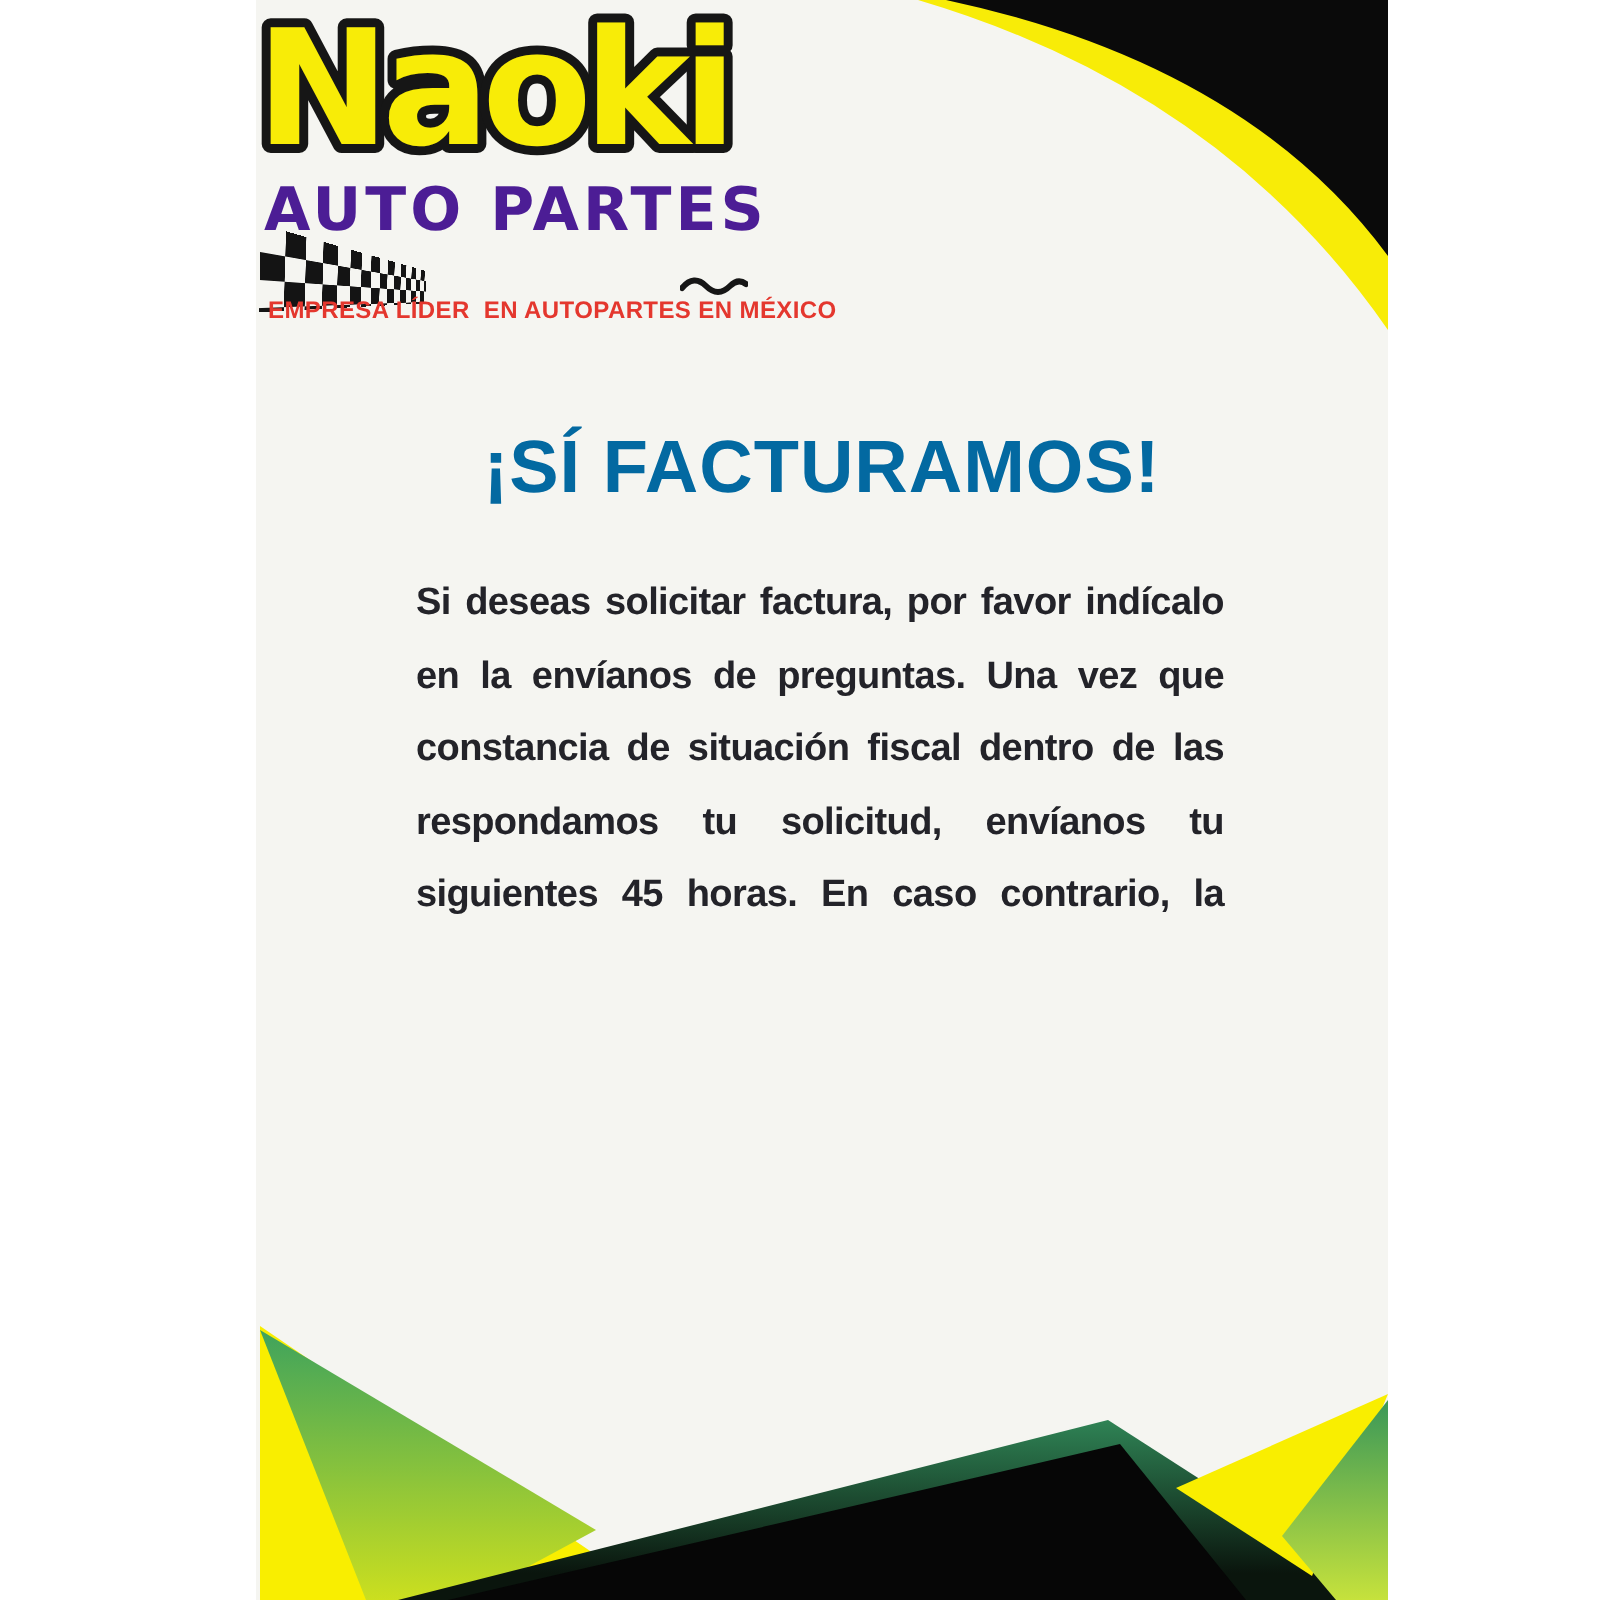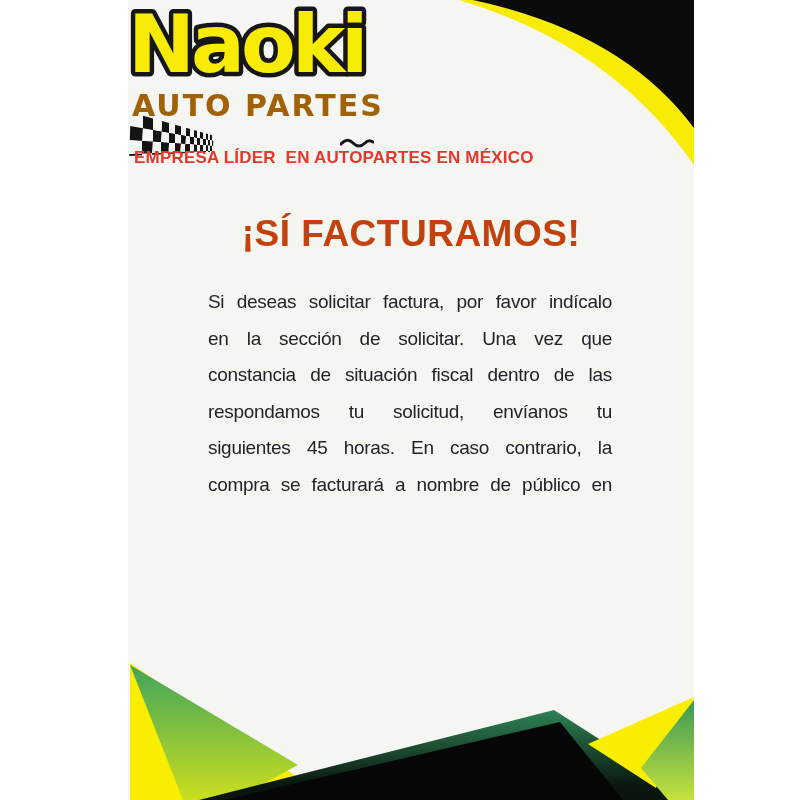--- a/index.html
+++ b/index.html
@@ -20,54 +20,54 @@
     width: 566px; height: 200px;
     display: block;
     pointer-events: none;
   }
 
   
   .logo-wrap { position: absolute; left: 0; top: 0; width: 400px; }
   .logo-svg { position: absolute; left: -4px; top: -6px; display: block; }
   .logo-sub {
     position: absolute; left: 4px; top: 88px;
-    font-size: 30px; font-weight: 700; color: #a16207;
+    font-size: 30px; font-weight: 700; color: #4c1d95;
     letter-spacing: 2px;
     font-family: "DejaVu Sans", sans-serif;
     white-space: nowrap;
   }
   .flag-zone { position: absolute; left: 0; top: 110px; width: 360px; height: 52px; }
   .flag {
     position: absolute; left: 2px; top: 2px;
     width: 430px; height: 44px;
     background: repeating-conic-gradient(#141414 0% 25%, rgba(0,0,0,0) 0% 50%);
     background-size: 52px 28px;
     transform: perspective(210px) rotateY(58deg) rotateZ(3.5deg);
     transform-origin: 0 50%;
   }
   .flag-squiggle { position: absolute; left: 212px; top: 26px; }
 
   .tagline {
     position: absolute; left: 6px; top: 148px;
-    font-size: 17px; font-weight: 700; color: #e4372e;
+    font-size: 12px; font-weight: 700; color: #e4372e;
     letter-spacing: 0.2px; white-space: pre; text-align: center;
   }
 
   
   .heading {
     position: absolute; left: 0; top: 213px;
     width: 566px; text-align: center;
-    font-size: 37px; font-weight: 800; color: #c2410c;
+    font-size: 37px; font-weight: 800; color: #0369a1;
     letter-spacing: 0.5px;
   }
   .body-copy {
     position: absolute; left: 80px; top: 284px;
     width: 404px;
     color: #232329;
-    font-size: 19px; font-weight: 400;
+    font-size: 19px; font-weight: 700;
     letter-spacing: -0.3px; word-spacing: -1px;
   }
   .body-line {
     line-height: 36.5px;
     text-align: justify;
     text-align-last: justify;
     white-space: nowrap;
   }
   .body-line.last { text-align-last: left; }
 
@@ -100,25 +100,24 @@
         <path d="M1,8 q6,-7 12,-1 q6,6 12,0 q4,-4 8,-1" fill="none" stroke="#161616" stroke-width="3" stroke-linecap="round"></path>
       </svg>
     </div>
     <div class="tagline">EMPRESA LÍDER  EN AUTOPARTES EN MÉXICO</div>
   </div>
 
   <div class="heading">¡SÍ FACTURAMOS!</div>
 
   <div class="body-copy">
     <div class="body-line">Si deseas solicitar factura, por favor indícalo</div>
-    <div class="body-line">en la sección de solicitar. Una vez que</div>
+    <div class="body-line">en la envíanos de preguntas. Una vez que</div>
     <div class="body-line">constancia de situación fiscal dentro de las</div>
     <div class="body-line">respondamos tu solicitud, envíanos tu</div>
     <div class="body-line">siguientes 45 horas. En caso contrario, la</div>
-    <div class="body-line">compra se facturará a nombre de público en</div>
   </div>
 
   <svg class="bottom-svg" viewBox="0 0 566 145" aria-hidden="true">
     <defs>
       <linearGradient id="gLeftGreen" x1="0" y1="0" x2="0" y2="1">
         <stop offset="0" stop-color="#3fa35c"></stop>
         <stop offset="1" stop-color="#cbdf1f"></stop>
       </linearGradient>
       <linearGradient id="gMountain" x1="0" y1="0" x2="0" y2="1">
         <stop offset="0" stop-color="#2f8355"></stop>

